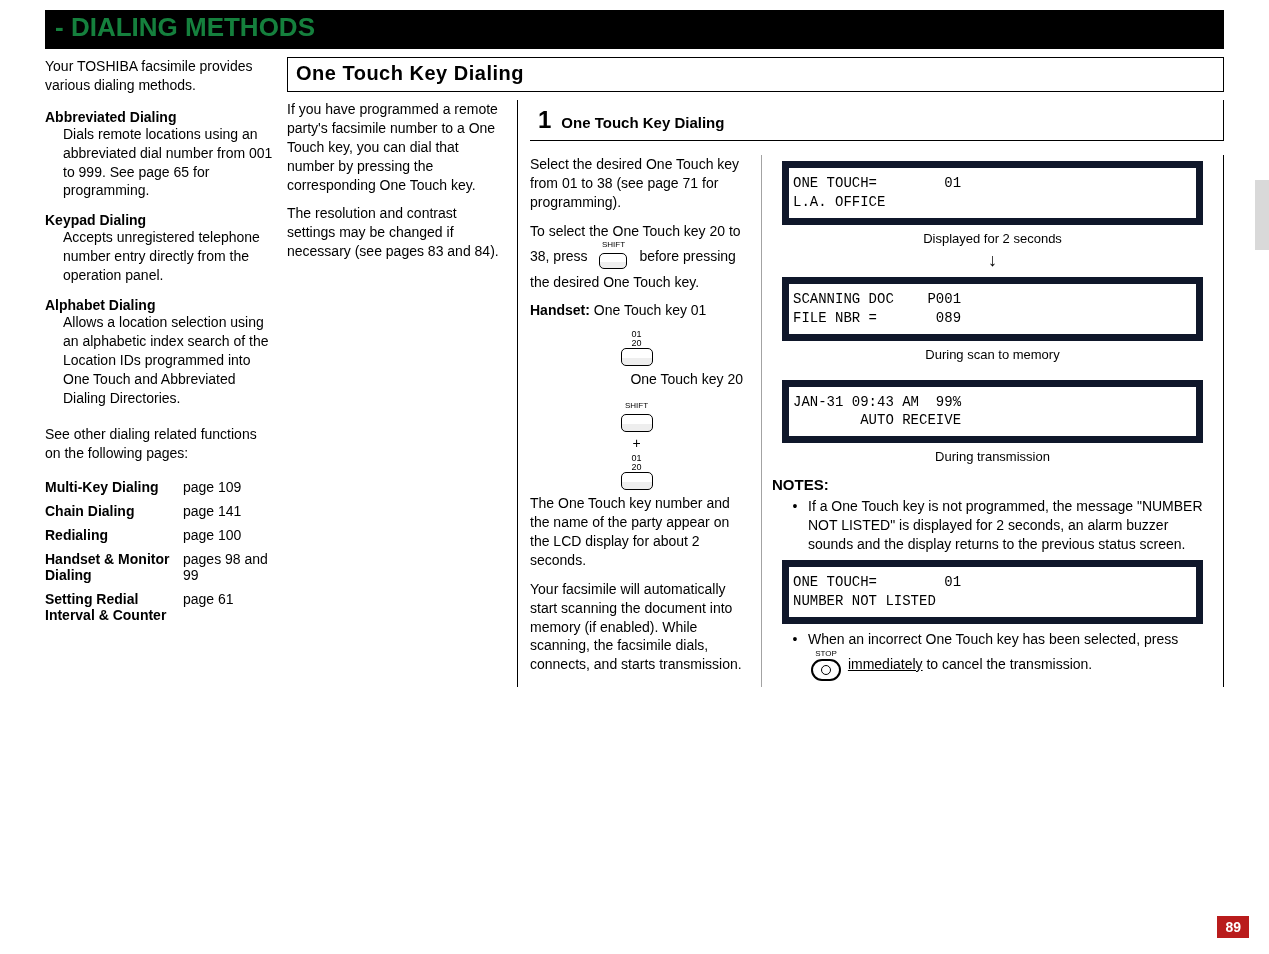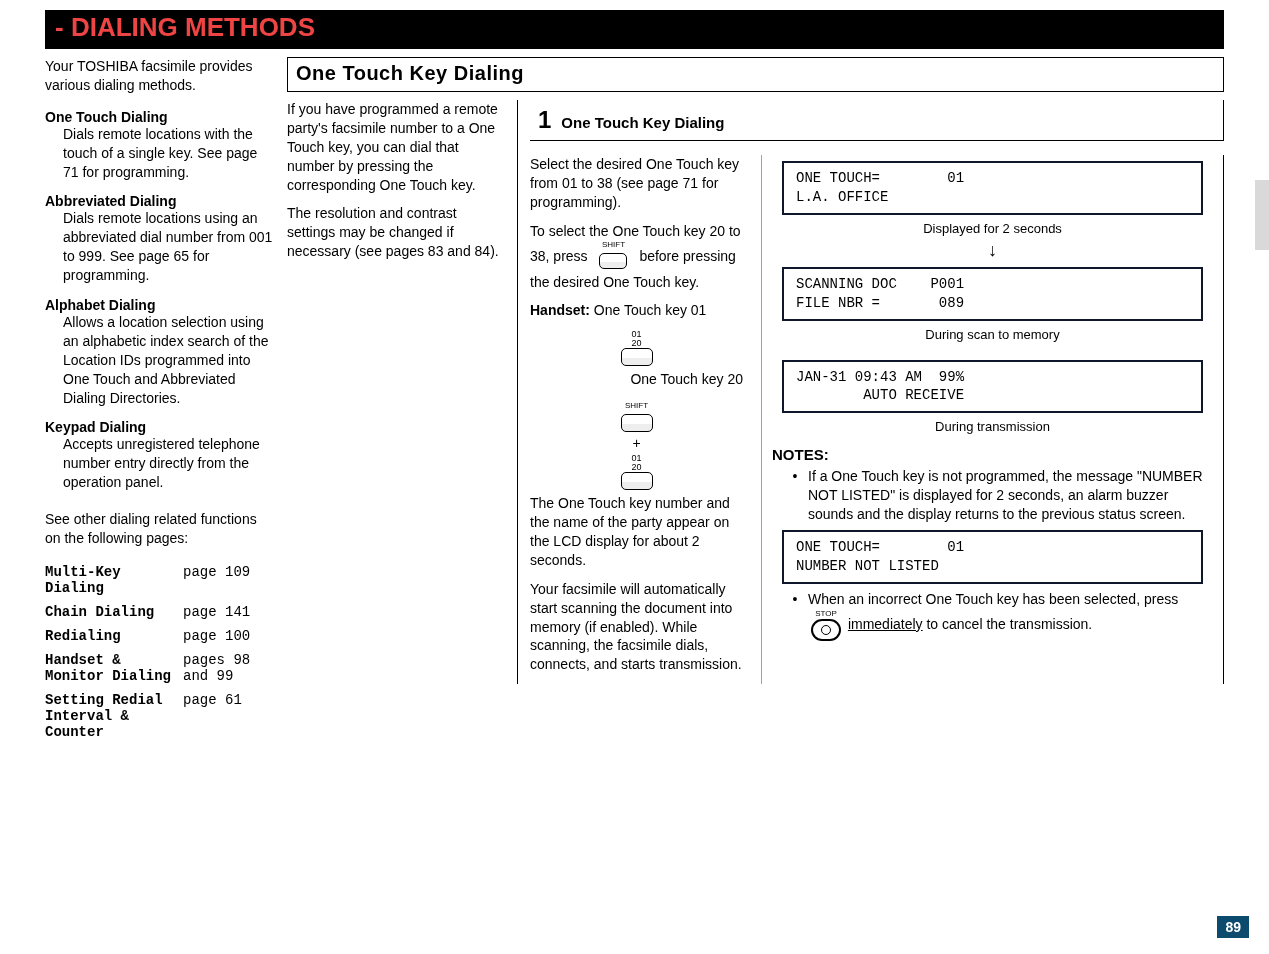--- a/index.html
+++ b/index.html
@@ -7,41 +7,41 @@
     font-family: Helvetica, Arial, sans-serif;
     background: #fff;
     width: 1269px;
     height: 954px;
     position: relative;
     font-size: 14px;
     color: #000;
   }
   .title-bar {
     background: #000;
-    color: #ef4444;
+    color: #15803d;
     margin: 10px 45px 0 45px;
     padding: 2px 10px 6px 10px;
   }
   .title-bar-text {
     font-size: 26px;
     font-weight: bold;
   }
   .page-body {
     margin: 8px 45px 0 45px;
     display: flex;
     gap: 12px;
   }
   .col-left { width: 230px; }
   .intro { font-size: 14px; line-height: 1.35; margin-bottom: 14px; }
   .method-block { margin-bottom: 12px; }
   .method-title { font-weight: bold; font-size: 14px; }
   .method-desc { font-size: 14px; line-height: 1.35; margin-left: 18px; }
   .see-other { font-size: 14px; line-height: 1.35; margin: 18px 0 12px 0; }
   .ref-table { width: 100%; font-size: 14px; border-collapse: collapse; }
-  .ref-table td { vertical-align: top; padding: 4px 0; font-family: Liberation Mono, monospace; }
+  .ref-table td { vertical-align: top; padding: 4px 0; }
   .ref-table td:first-child { font-weight: bold; width: 60%; }
   .section-head {
     border: 1px solid #000;
     padding: 4px 8px 6px 8px;
     margin-bottom: 8px;
     font-size: 20px;
     font-weight: bold;
     letter-spacing: 0.5px;
   }
   .mid-text { font-size: 14px; line-height: 1.35; margin-bottom: 10px; }
@@ -58,24 +58,24 @@
   .step-num { font-size: 24px; font-weight: 900; }
   .step-title { font-size: 15px; font-weight: bold; }
   .step-cols {
     display: flex;
     gap: 10px;
   }
   .step-a { width: 232px; border-right: 1px solid #a3a3a3; padding-right: 18px; }
   .step-b { flex: 1; border-right: 1px solid #000; padding-right: 10px; }
   .p { font-size: 14px; line-height: 1.35; margin-bottom: 10px; }
   .lcd {
-    border: 2px solid #0f172a;
+    border: 7px solid #0f172a;
     font-family: "Courier New", monospace;
     font-size: 14px;
-    padding: 6px 12px;
+    padding: 6px 4px;
     white-space: pre;
     margin: 6px 10px;
     line-height: 1.35;
   }
   .caption { font-size: 13px; text-align: center; margin: 4px 0 8px 0; }
   .arrow-down { text-align: center; font-size: 18px; margin: -4px 0 2px 0; }
   .notes-head { font-weight: bold; font-size: 15px; margin: 12px 0 4px 0; }
   .bullet { display:flex; gap:8px; font-size:14px; line-height:1.35; margin: 0 0 6px 18px; }
   .bullet .dot { width: 10px; text-align:center; }
   .bullet .btxt { flex:1; }
@@ -95,21 +95,21 @@
     border-radius:12px; vertical-align:middle; position:relative; margin:0 3px;
   }
   .stop-btn::after {
     content:""; position:absolute; width:8px; height:8px; border:1.5px solid #000;
     border-radius:50%; left:50%; top:50%; transform:translate(-50%,-50%);
   }
   .stop-label { font-size:8px; display:block; text-align:center; }
   .u { text-decoration: underline; }
   .page-num {
     position:absolute; bottom:16px; right:20px;
-    background:#0c4a6e; color:#fff; padding:3px 8px; font-size:14px; font-weight:bold;
+    background:#b91c1c; color:#fff; padding:3px 8px; font-size:14px; font-weight:bold;
   }
   .side-tab {
     position:absolute; right:0; top:180px; width:14px; height:70px; background:#d9d9d9;
   }
   .ex-label { font-weight:bold; }
 </style>
 </head>
 <body>
 
 <div class="side-tab"></div>
@@ -117,34 +117,30 @@
 <div class="title-bar">
   <span class="title-bar-text">- DIALING METHODS</span>
 </div>
 
 <div class="page-body">
 
   <div class="col-left">
     <p class="intro">Your TOSHIBA facsimile provides various dialing methods.</p>
 
     <div class="method-block">
-      <div class="method-title">One Touch Dialing</div>
-      <div class="method-desc">Dials remote locations with the touch of a single key. See page 71 for programming.</div>
-    </div>
-    <div class="method-block">
       <div class="method-title">Abbreviated Dialing</div>
       <div class="method-desc">Dials remote locations using an abbreviated dial number from 001 to 999. See page 65 for programming.</div>
+    </div>
+    <div class="method-block">
+      <div class="method-title">Keypad Dialing</div>
+      <div class="method-desc">Accepts unregistered telephone number entry directly from the operation panel.</div>
     </div>
     <div class="method-block">
       <div class="method-title">Alphabet Dialing</div>
       <div class="method-desc">Allows a location selection using an alphabetic index search of the Location IDs programmed into One Touch and Abbreviated Dialing Directories.</div>
-    </div>
-    <div class="method-block">
-      <div class="method-title">Keypad Dialing</div>
-      <div class="method-desc">Accepts unregistered telephone number entry directly from the operation panel.</div>
     </div>
 
     <p class="see-other">See other dialing related functions on the following pages:</p>
 
     <table class="ref-table">
       <tbody>
           <tr>
         <td>Multi-Key Dialing</td>
         <td>page 109</td>
       </tr>

